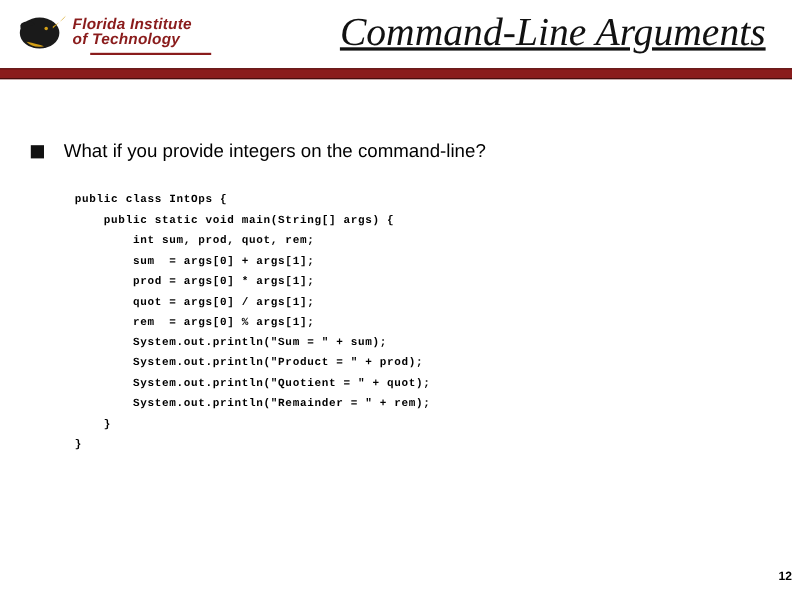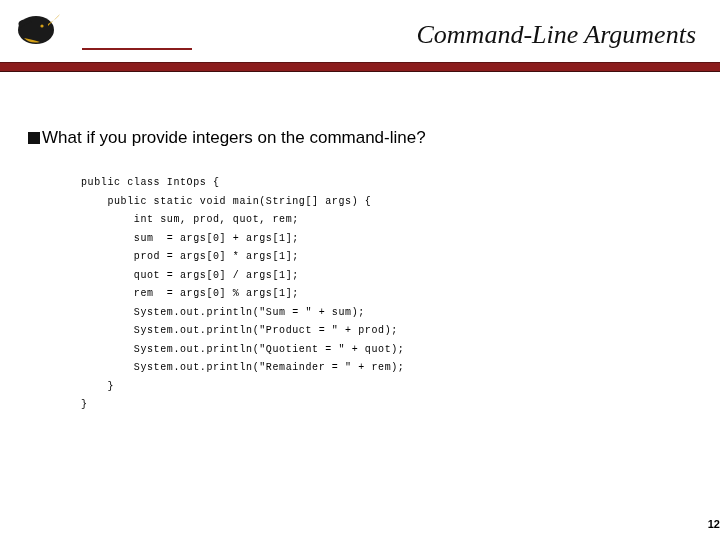--- a/index.html
+++ b/index.html
@@ -53,66 +53,68 @@
     position: absolute;
     left: 68px;
     top: 44px;
     width: 110px;
     height: 2px;
     background: #8a1c1c;
   }
   .title {
     position: absolute;
     right: 24px;
-    top: 20px;
-    font-size: 26px;
+    top: 8px;
+    font-size: 36px;
     font-style: italic;
     font-family: "Times New Roman", Times, serif;
     color: #111;
+    text-decoration: underline;
   }
   .divider {
     position: absolute;
     left: 0; right: 0;
     top: 62px;
     height: 10px;
     background: #8a1c1c;
     border-top: 1px solid #5b1212;
     border-bottom: 1px solid #3f0d0d;
   }
   .content {
     position: absolute;
     left: 28px;
     right: 24px;
     top: 128px;
   }
   .bullet-row {
     display: flex;
     align-items: flex-start;
-    gap: 2px;
+    gap: 18px;
     margin-bottom: 26px;
   }
   .bullet {
     width: 12px;
     height: 12px;
     background: #111;
     margin-top: 4px;
     flex: 0 0 auto;
   }
   .bullet-text {
     font-size: 17px;
     color: #000;
   }
   .code {
-    margin-left: 53px;
+    margin-left: 40px;
     font-family: "Courier New", Courier, monospace;
     font-size: 10px;
     line-height: 1.85;
     color: #000;
     white-space: pre;
     letter-spacing: 0.6px;
+    font-weight: bold;
   }
   .shell {
     margin-left: 40px;
     margin-top: 30px;
     font-family: "Courier New", Courier, monospace;
     font-size: 10px;
     line-height: 1.4;
     color: #000;
     white-space: pre;
     letter-spacing: 0.6px;
@@ -134,20 +136,24 @@
   <div class="logo">
     <div class="logo-mark">
       <svg viewBox="0 0 48 40">
         <ellipse cx="22" cy="22" rx="18" ry="14" fill="#1a1a1a"></ellipse>
         <path d="M6 20 Q2 14 8 12 Q14 10 18 14 Q10 16 6 20 Z" fill="#1a1a1a"></path>
         <circle cx="28" cy="18" r="1.6" fill="#d4a017"></circle>
         <path d="M10 30 Q16 36 26 34 Q20 32 10 30 Z" fill="#d4a017"></path>
         <path d="M34 16 Q44 10 46 6 Q40 12 34 18 Z" fill="#d4a017"></path>
       </svg>
     </div>
+    <div class="logo-text">
+      <div class="l1">Florida Institute</div>
+      <div class="l2">of Technology</div>
+    </div>
     <div class="logo-rule"></div>
   </div>
   <div class="title">Command-Line Arguments</div>
   <div class="divider"></div>
 </div>
 
 <div class="content">
   <div class="bullet-row">
     <div class="bullet"></div>
     <div class="bullet-text">What if you provide integers on the command-line?</div>

